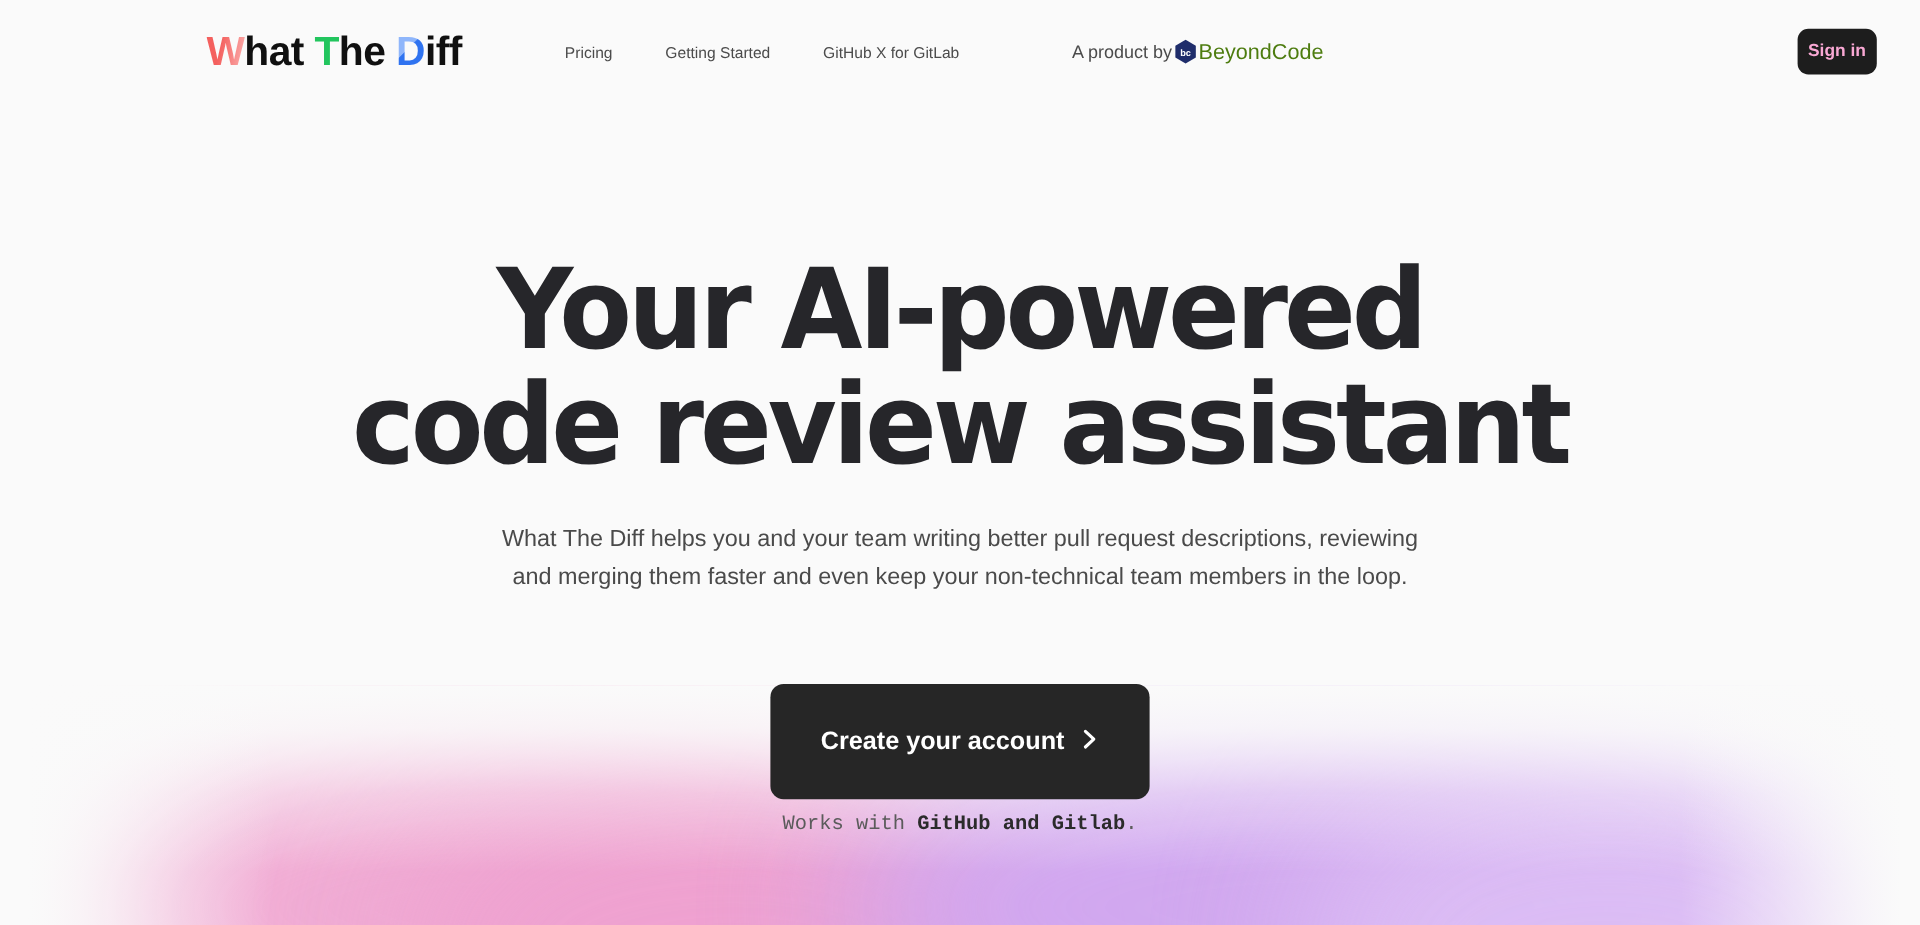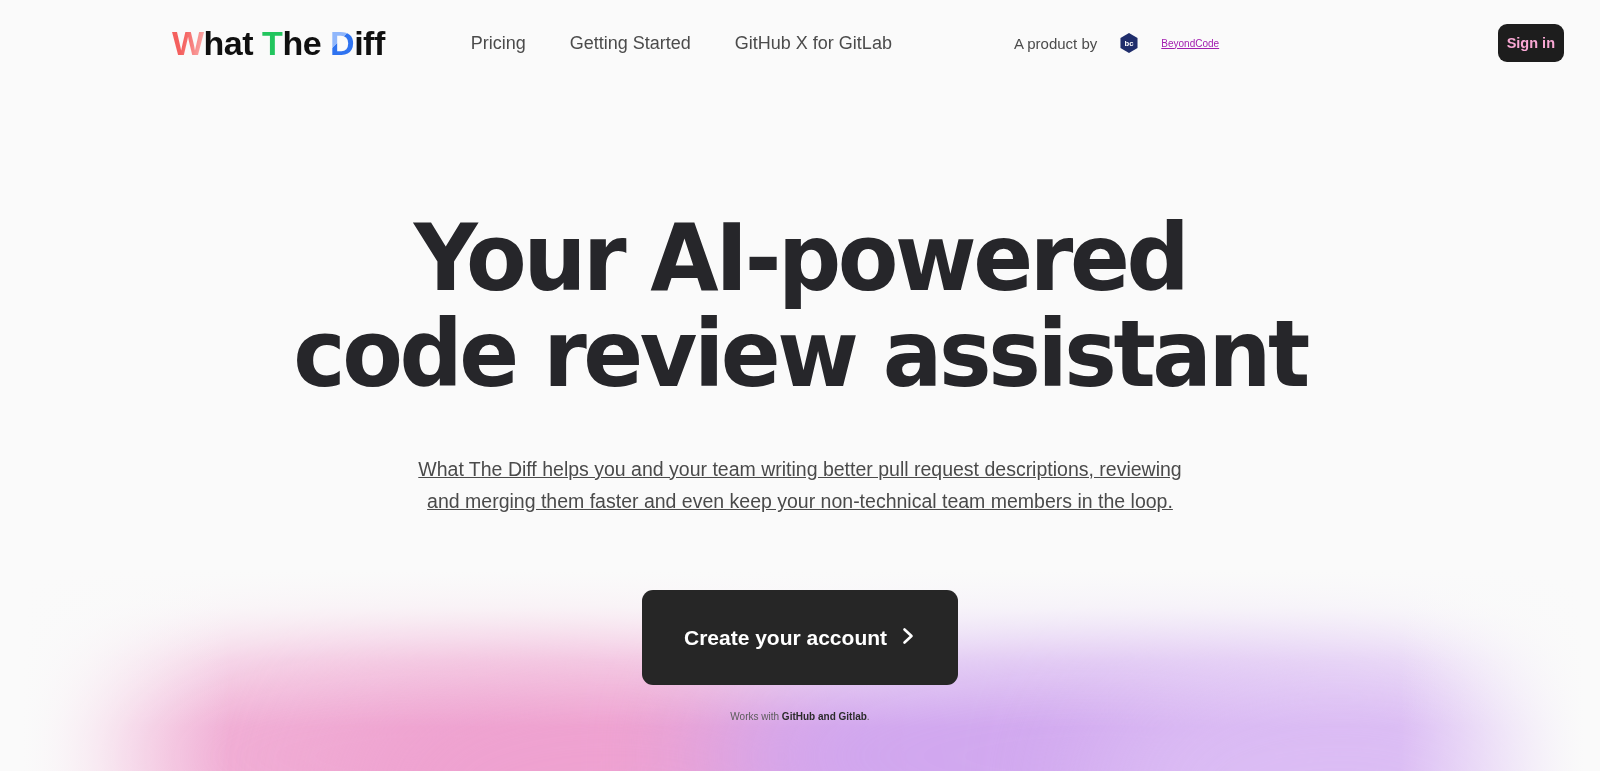--- a/index.html
+++ b/index.html
@@ -114,47 +114,46 @@
   .logo .sp { width:9px; display:inline-block; }
 
   nav {
     display:flex;
     align-items:center;
     margin-left:64px;
     gap:0;
   }
   nav a {
     color:#4b4b4b;
-    font-size:18px;
+    font-size:13px;
     text-decoration:none;
     padding:8px 22px;
     white-space:nowrap;
   }
 
   .product-by {
     display:flex;
     align-items:center;
-    gap:21px;
-    margin-left:100px;
+    gap:0;
+    margin-left:72px;
     text-decoration:none;
     white-space:nowrap;
   }
   .product-by .pb-text {
     font-size:15px;
     color:#4b4b4b;
   }
   .hexmark {
     width:22px; height:22px;
     display:block;
   }
   .pb-brand {
-    font-size:10px;
-    color:#a21caf;
+    font-size:18px;
+    color:#4d7c0f;
     font-weight:400;
-    text-decoration:underline;
   }
 
   .signin {
     margin-left:auto;
     background:#1d1d1d;
     color:#f9a8d4;
     font-size:14.5px;
     font-weight:600;
     border:none;
     border-radius:9px;
@@ -176,50 +175,50 @@
     font-size:93px;
     line-height:0.95;
     font-weight:700;
     letter-spacing:-3.6px;
     color:#26262a;
     transform:scaleX(0.95);
   }
   h1 .l2 { display:block; margin-top:8px; }
 
   .sub {
-    margin:54px auto 0;
+    margin:34px auto 0;
     max-width:790px;
     font-size:19.5px;
     line-height:1.67;
     color:#4a4a4a;
-    text-decoration:underline;
   }
 
   .cta {
     display:inline-flex;
     align-items:center;
     gap:14px;
     margin-top:72px;
     background:#262626;
     color:#fff;
     border:none;
     border-radius:11px;
     font-size:21px;
     font-weight:700;
     padding:36px 42px;
     cursor:pointer;
     line-height:1;
   }
   .cta .chev { display:block; }
 
   .notes {
-    margin-top:24px;
-    font-size:10px;
+    margin-top:8px;
+    font-size:17px;
     line-height:1.6;
     color:#5b5b5b;
+    font-family:Liberation Mono, monospace;
   }
   .notes b { color:#2b2b2b; font-weight:700; }
   .notes .line { display:block; }
 </style>
 </head>
 <body>
 
 <div class="aurora-wrap">
   <div class="blob blob-pink"></div>
   <div class="blob blob-rose"></div>

